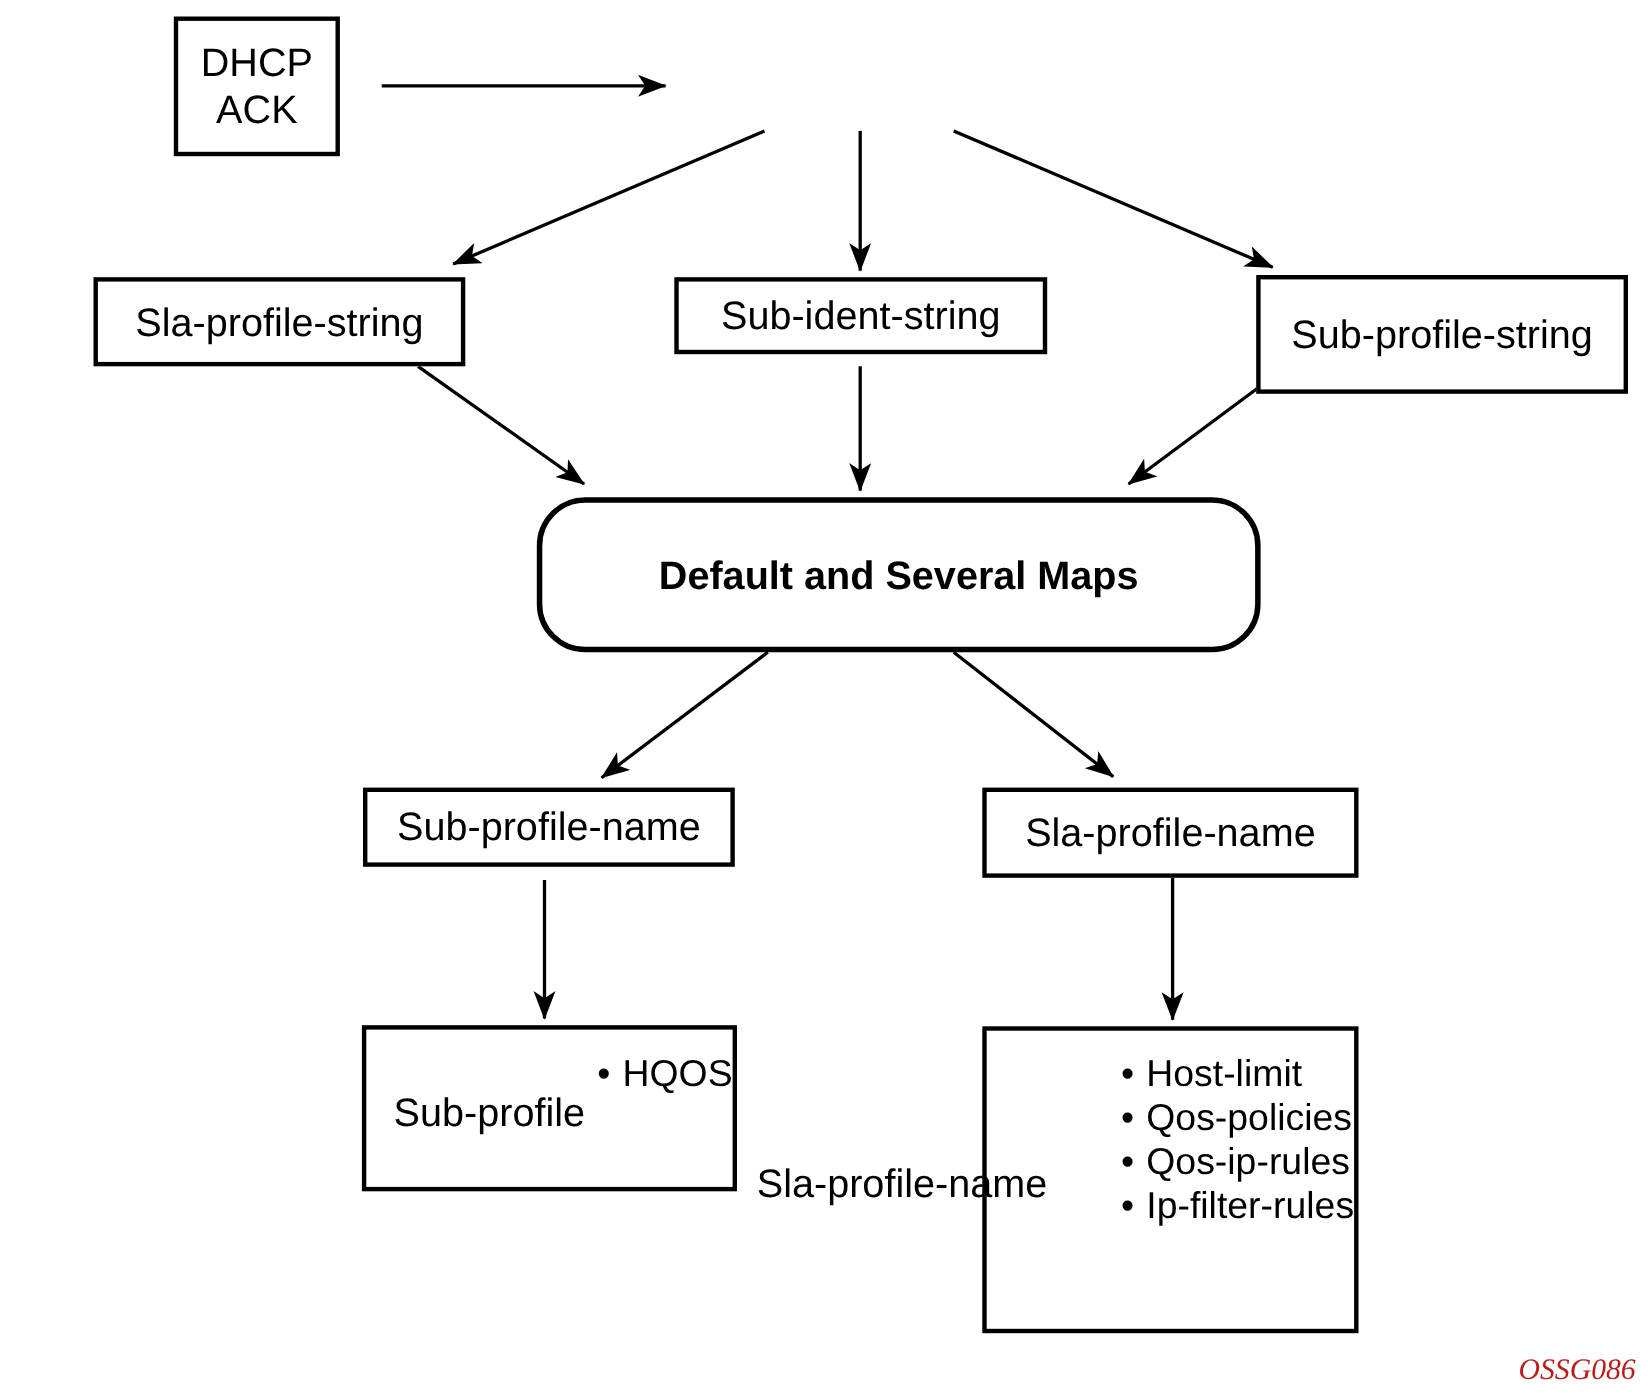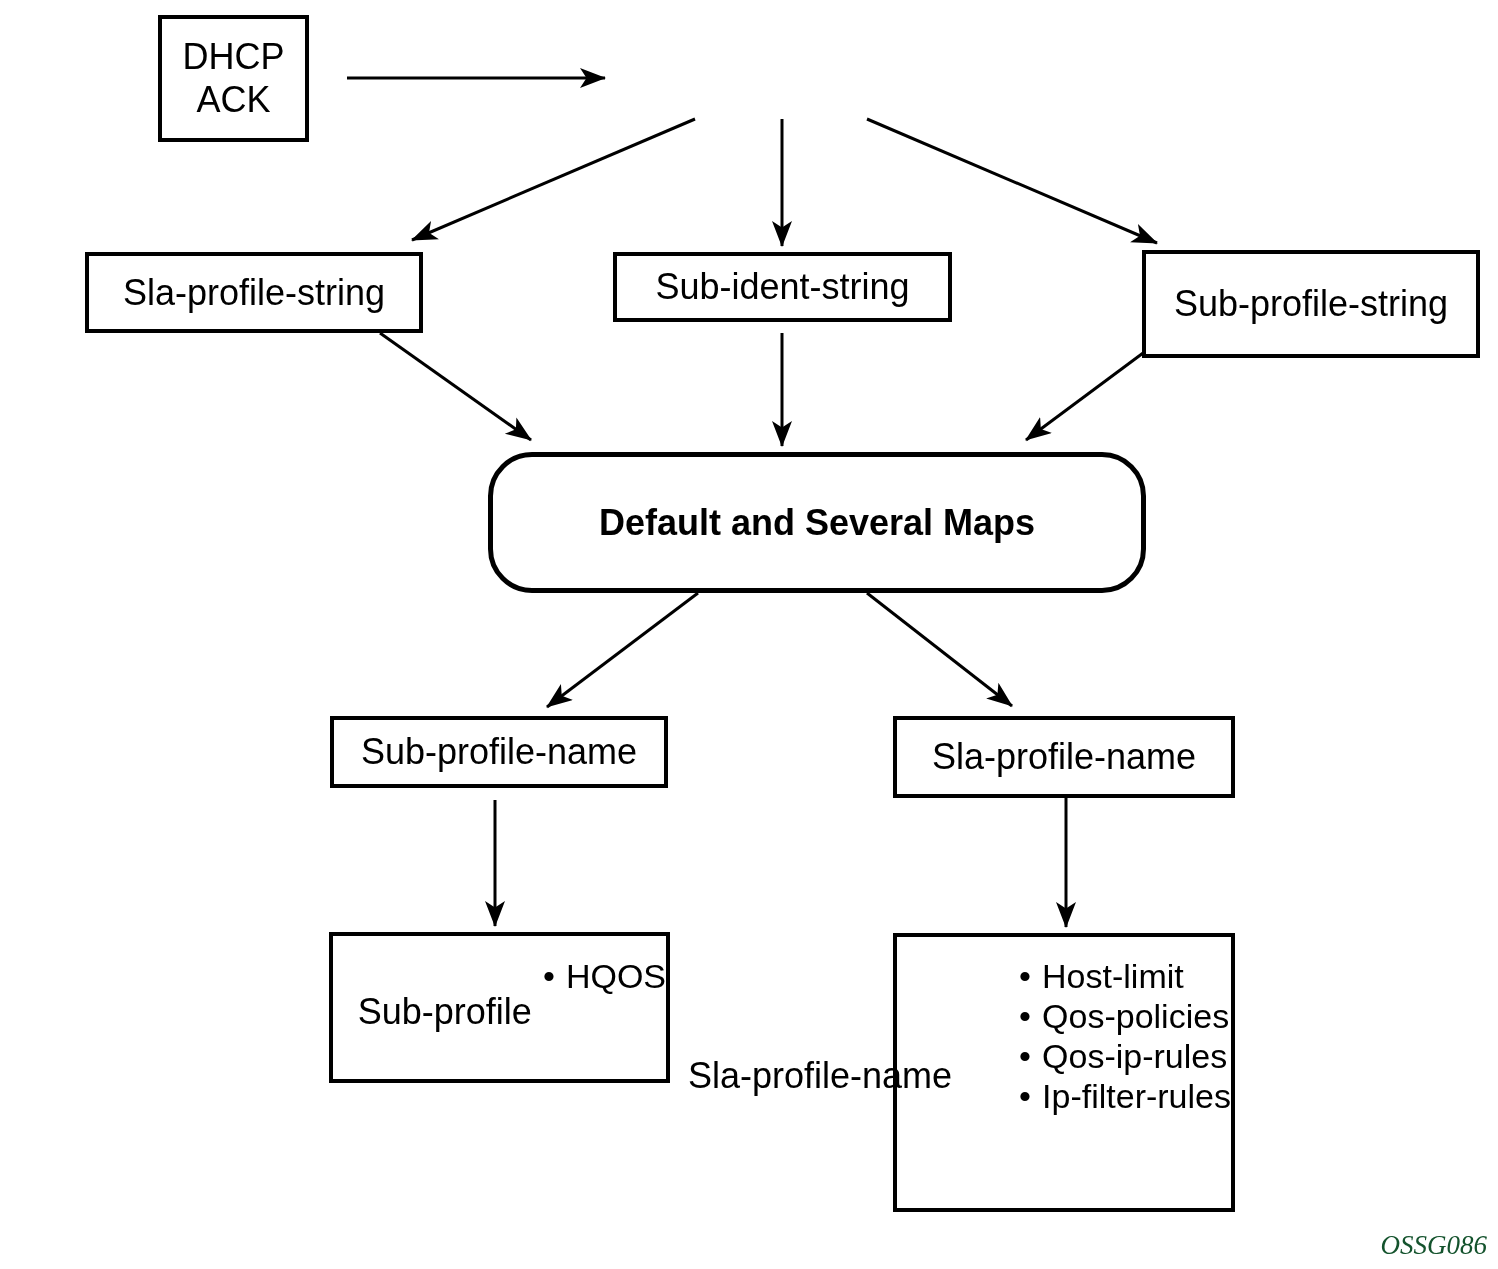--- a/index.html
+++ b/index.html
@@ -91,21 +91,21 @@
     text-align: center;
     flex: 0 0 auto;
   }
   .figure-id {
     position: absolute;
     right: 11px;
     top: 1230px;
     font-family: "Liberation Serif", serif;
     font-style: italic;
     font-size: 27px;
-    color: #14532d;
+    color: #b91c1c;
   }
 </style>
 </head>
 <body>
 
 <div class="canvas">
 
   <svg class="connectors" viewBox="0 0 1498 1269" xmlns="http://www.w3.org/2000/svg">
     <defs>
       <marker id="ah" markerUnits="userSpaceOnUse" markerWidth="28" markerHeight="22" refX="25" refY="10" orient="auto">

